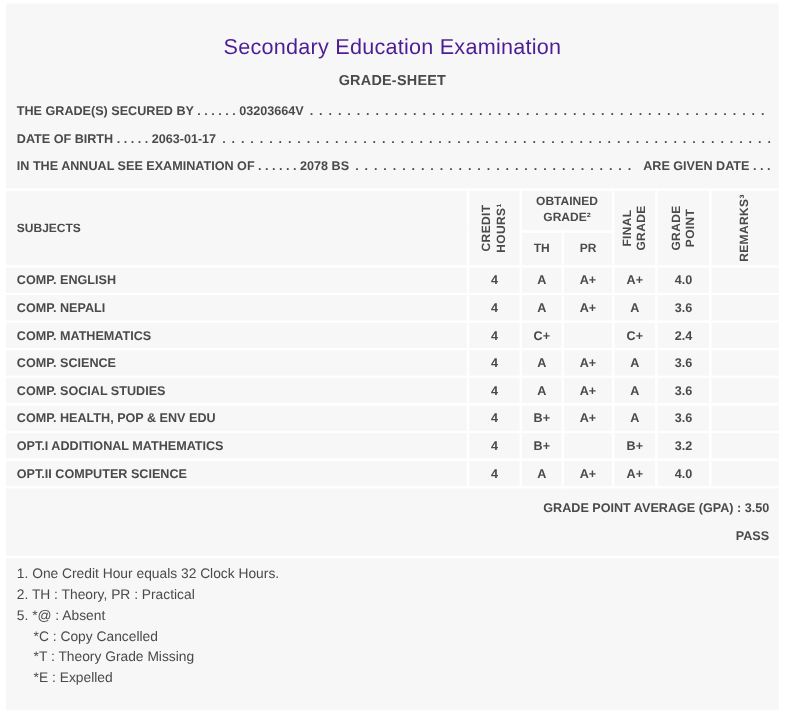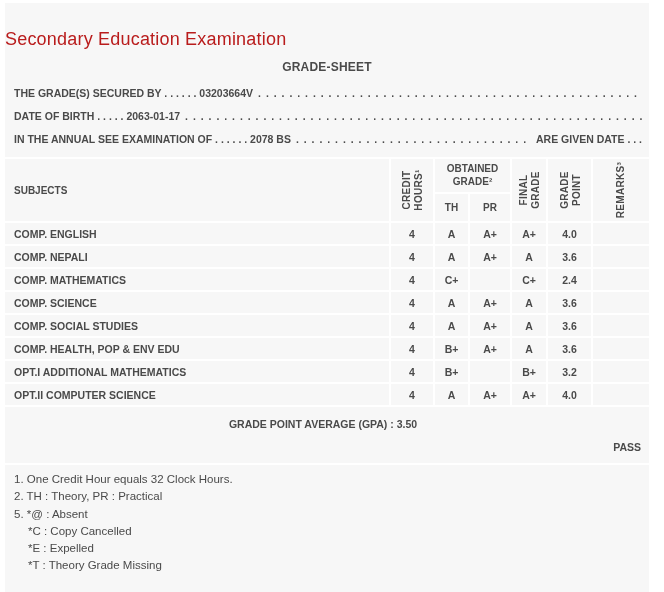--- a/index.html
+++ b/index.html
@@ -2,22 +2,22 @@
 <html><head>
 <meta charset="utf-8">
 <style>
   * { margin:0; padding:0; box-sizing:border-box; }
   html,body { width:664px; height:592px; background:#ffffff;
               font-family:"Liberation Sans", sans-serif; color:#4a4a4a; }
   .page { position:relative; width:664px; height:592px; background:#ffffff; overflow:hidden; }
   .card { position:absolute; left:5px; top:3px; width:644px; height:589px;
           background:#f7f7f7; }
 
-  .title { margin-top:26px; text-align:left; font-size:18px; font-weight:400;
-           color:#b91c1c; letter-spacing:0.2px; }
+  .title { margin-top:26px; text-align:center; font-size:18px; font-weight:400;
+           color:#4c1d95; letter-spacing:0.2px; }
   .subtitle { margin-top:10px; text-align:center; font-size:12px; font-weight:700;
               letter-spacing:0.2px; }
 
   .info-block { margin-top:8px; }
   .info-line { display:flex; align-items:baseline; height:23px; line-height:23px;
                padding:0 7px 0 9px; font-size:10.5px; font-weight:700;
                white-space:nowrap; overflow:hidden; }
   .info-line .fill { flex:1 1 auto; overflow:hidden; margin-left:5px; letter-spacing:1px; }
   .info-line .suffix { margin-left:5px; }
 
@@ -30,21 +30,21 @@
   .hrow1 th { height:35px; }
   .hrow2 th { height:29px; text-align:center; }
   tbody td { height:23px; text-align:center; }
   td.subject, th.subjects { text-align:left; padding-left:9px; }
   th.vcell { position:relative; }
   .vtxt { position:absolute; top:50%; left:50%;
           transform:translate(-50%,-50%) rotate(-90deg);
           white-space:pre-line; text-align:center; line-height:1.15; letter-spacing:0.3px; }
   .obt { text-align:center; white-space:pre-line; line-height:1.25; vertical-align:middle; }
 
-  .gpa-line { margin-top:11px; text-align:center; padding-right:8px;
+  .gpa-line { margin-top:11px; text-align:right; padding-right:8px;
               font-size:10.5px; font-weight:700; }
   .pass-line { margin-top:11px; text-align:right; padding-right:8px;
                font-size:10.5px; font-weight:700; }
   .sep { border-top:2px solid #ffffff; margin-top:10px; }
 
   .footnotes { padding:6px 9px 0 9px; font-size:11.5px; font-weight:400; }
   .footnotes div { line-height:17.3px; }
   .footnotes .indent { padding-left:14px; }
 </style>
 </head>
@@ -187,18 +187,18 @@
     <div class="gpa-line">GRADE POINT AVERAGE (GPA) : 3.50</div>
     <div class="pass-line">PASS</div>
 
     <div class="sep"></div>
 
     <div class="footnotes">
       <div>1. One Credit Hour equals 32 Clock Hours.</div>
       <div>2. TH : Theory, PR : Practical</div>
       <div>5. *@ : Absent</div>
       <div class="indent">*C : Copy Cancelled</div>
+      <div class="indent">*T : Theory Grade Missing</div>
       <div class="indent">*E : Expelled</div>
-      <div class="indent">*T : Theory Grade Missing</div>
     </div>
 
   </div>
 </div>
 
 </body></html>

